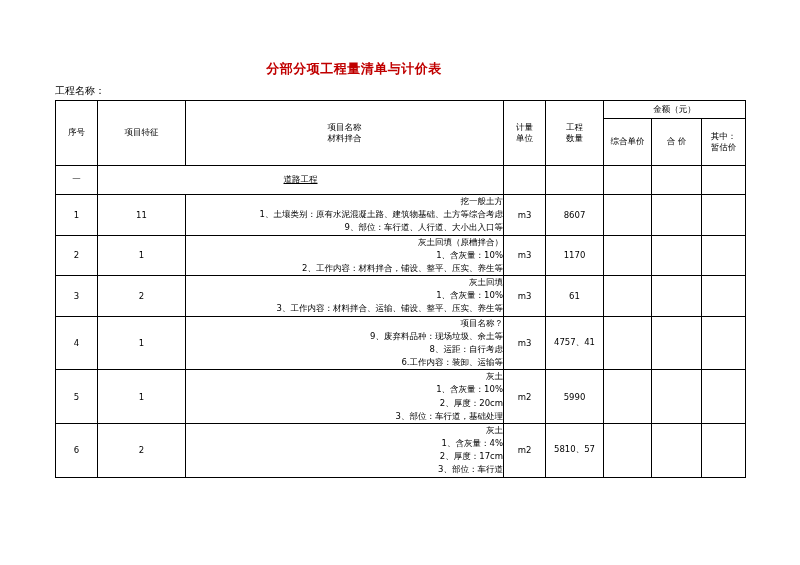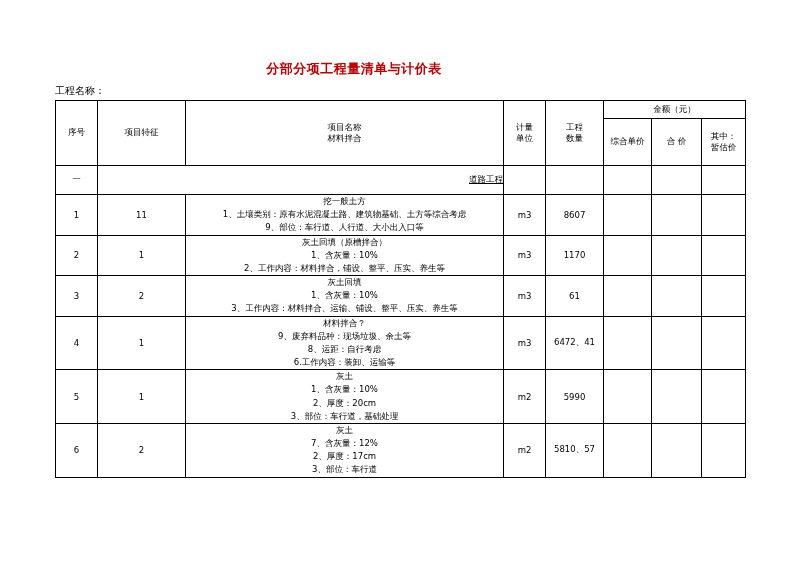--- a/index.html
+++ b/index.html
@@ -78,29 +78,29 @@
     display: block;
   }
   .sec-row td {
     height: 28px;
   }
   .sec-label {
     text-align: center;
   }
   .sec-text {
     padding-left: 8px;
-    text-align: right;
+    text-align: center;
     text-decoration: underline;
   }
   .cell-center {
     text-align: center;
   }
   .desc {
     padding: 3px 4px 3px 6px;
-    text-align: center;
+    text-align: right;
     line-height: 1.55;
   }
   .desc .ln {
     display: block;
     white-space: nowrap;
   }
   .blank { }
 </style>
 </head>
 <body>
@@ -201,27 +201,27 @@
         <td class="cell-center">61</td>
         <td class="cell-center"></td>
         <td class="cell-center"></td>
         <td class="cell-center"></td>
       </tr>
 
       <tr>
         <td class="cell-center">4</td>
         <td class="cell-center">1</td>
         <td class="desc">
-          <span class="ln">材料拌合？</span>
+          <span class="ln">项目名称？</span>
           <span class="ln">9、废弃料品种：现场垃圾、余土等</span>
           <span class="ln">8、运距：自行考虑</span>
           <span class="ln">6.工作内容：装卸、运输等</span>
         </td>
         <td class="cell-center">m3</td>
-        <td class="cell-center">6472、41</td>
+        <td class="cell-center">4757、41</td>
         <td class="cell-center"></td>
         <td class="cell-center"></td>
         <td class="cell-center"></td>
       </tr>
 
       <tr>
         <td class="cell-center">5</td>
         <td class="cell-center">1</td>
         <td class="desc">
           <span class="ln">灰土</span>
@@ -234,21 +234,21 @@
         <td class="cell-center"></td>
         <td class="cell-center"></td>
         <td class="cell-center"></td>
       </tr>
 
       <tr>
         <td class="cell-center">6</td>
         <td class="cell-center">2</td>
         <td class="desc">
           <span class="ln">灰土</span>
-          <span class="ln">7、含灰量：12%</span>
+          <span class="ln">1、含灰量：4%</span>
           <span class="ln">2、厚度：17cm</span>
           <span class="ln">3、部位：车行道</span>
         </td>
         <td class="cell-center">m2</td>
         <td class="cell-center">5810、57</td>
         <td class="cell-center"></td>
         <td class="cell-center"></td>
         <td class="cell-center"></td>
       </tr>
     </tbody>

